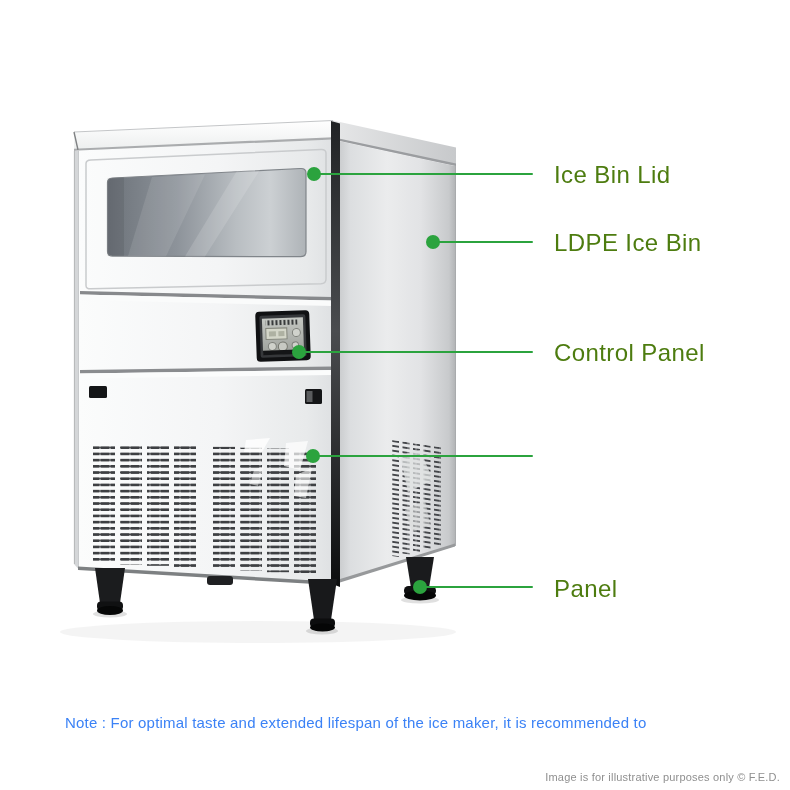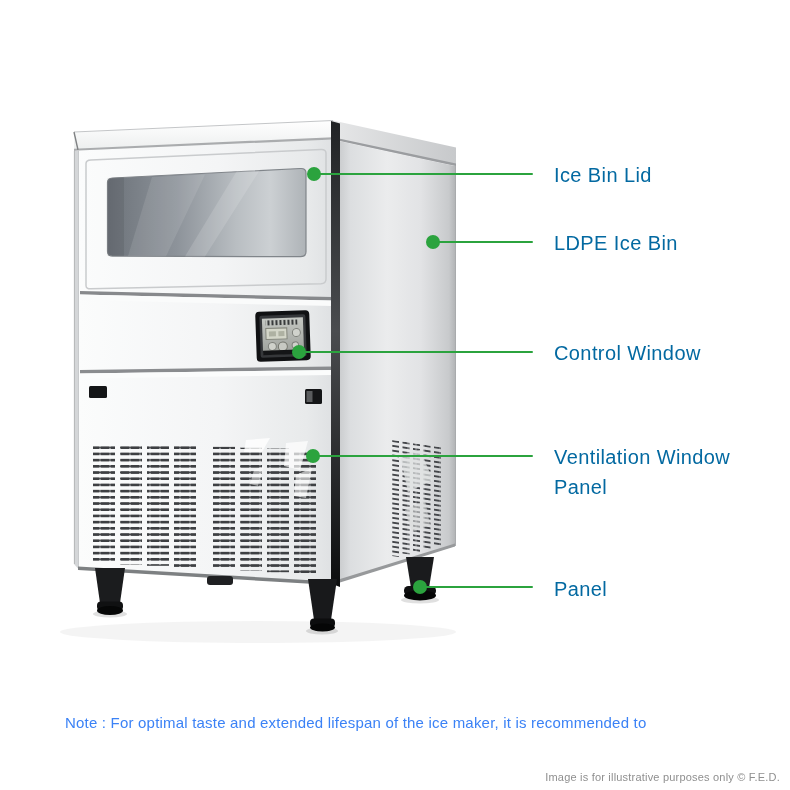--- a/index.html
+++ b/index.html
@@ -14,22 +14,22 @@
   .callout-line{
     position:absolute;height:2px;background:var(--accent,#2ba33e);
     border-radius:1px;
   }
   .callout-dot{
     position:absolute;width:14px;height:14px;border-radius:50%;
     background:var(--accent,#2ba33e);
   }
   .callout-label{
     position:absolute;left:554px;
-    font-size:20px;line-height:30px;font-weight:500;
-    color:#0369a1;letter-spacing:.4px;white-space:normal;
+    font-size:24px;line-height:30px;font-weight:500;
+    color:#4d7c0f;letter-spacing:.4px;white-space:normal;
   }
   .callout-label.wrap{width:210px;}
   
   .note{
     position:absolute;left:65px;top:711px;width:700px;
     font-size:15px;line-height:23px;color:#3b82f6;letter-spacing:.2px;
   }
   .footer-disclaimer{
     position:absolute;right:10px;top:771px;
     font-size:11px;color:#8f8f8f;letter-spacing:.2px;
@@ -192,25 +192,24 @@
   <div class="callout-line" style="left:314px;top:173px;width:219px;"></div>
   <div class="callout-dot" style="left:307px;top:167px;"></div>
   <div class="callout-label" style="top:160px;">Ice Bin Lid</div>
 
   <div class="callout-line" style="left:433px;top:241px;width:100px;"></div>
   <div class="callout-dot" style="left:426px;top:235px;"></div>
   <div class="callout-label" style="top:228px;">LDPE Ice Bin</div>
 
   <div class="callout-line" style="left:299px;top:351px;width:234px;"></div>
   <div class="callout-dot" style="left:292px;top:345px;"></div>
-  <div class="callout-label" style="top:338px;">Control Window</div>
+  <div class="callout-label" style="top:338px;">Control Panel</div>
 
   <div class="callout-line" style="left:313px;top:455px;width:220px;"></div>
   <div class="callout-dot" style="left:306px;top:449px;"></div>
-  <div class="callout-label wrap" style="top:442px;">Ventilation Window Panel</div>
 
   <div class="callout-line" style="left:420px;top:586px;width:113px;"></div>
   <div class="callout-dot" style="left:413px;top:580px;"></div>
   <div class="callout-label" style="top:574px;">Panel</div>
 
   <div class="note">
     <div>Note : For optimal taste and extended lifespan of the ice maker, it is recommended to</div>
   </div>
 
   <div class="footer-disclaimer">Image is for illustrative purposes only © F.E.D.</div>

